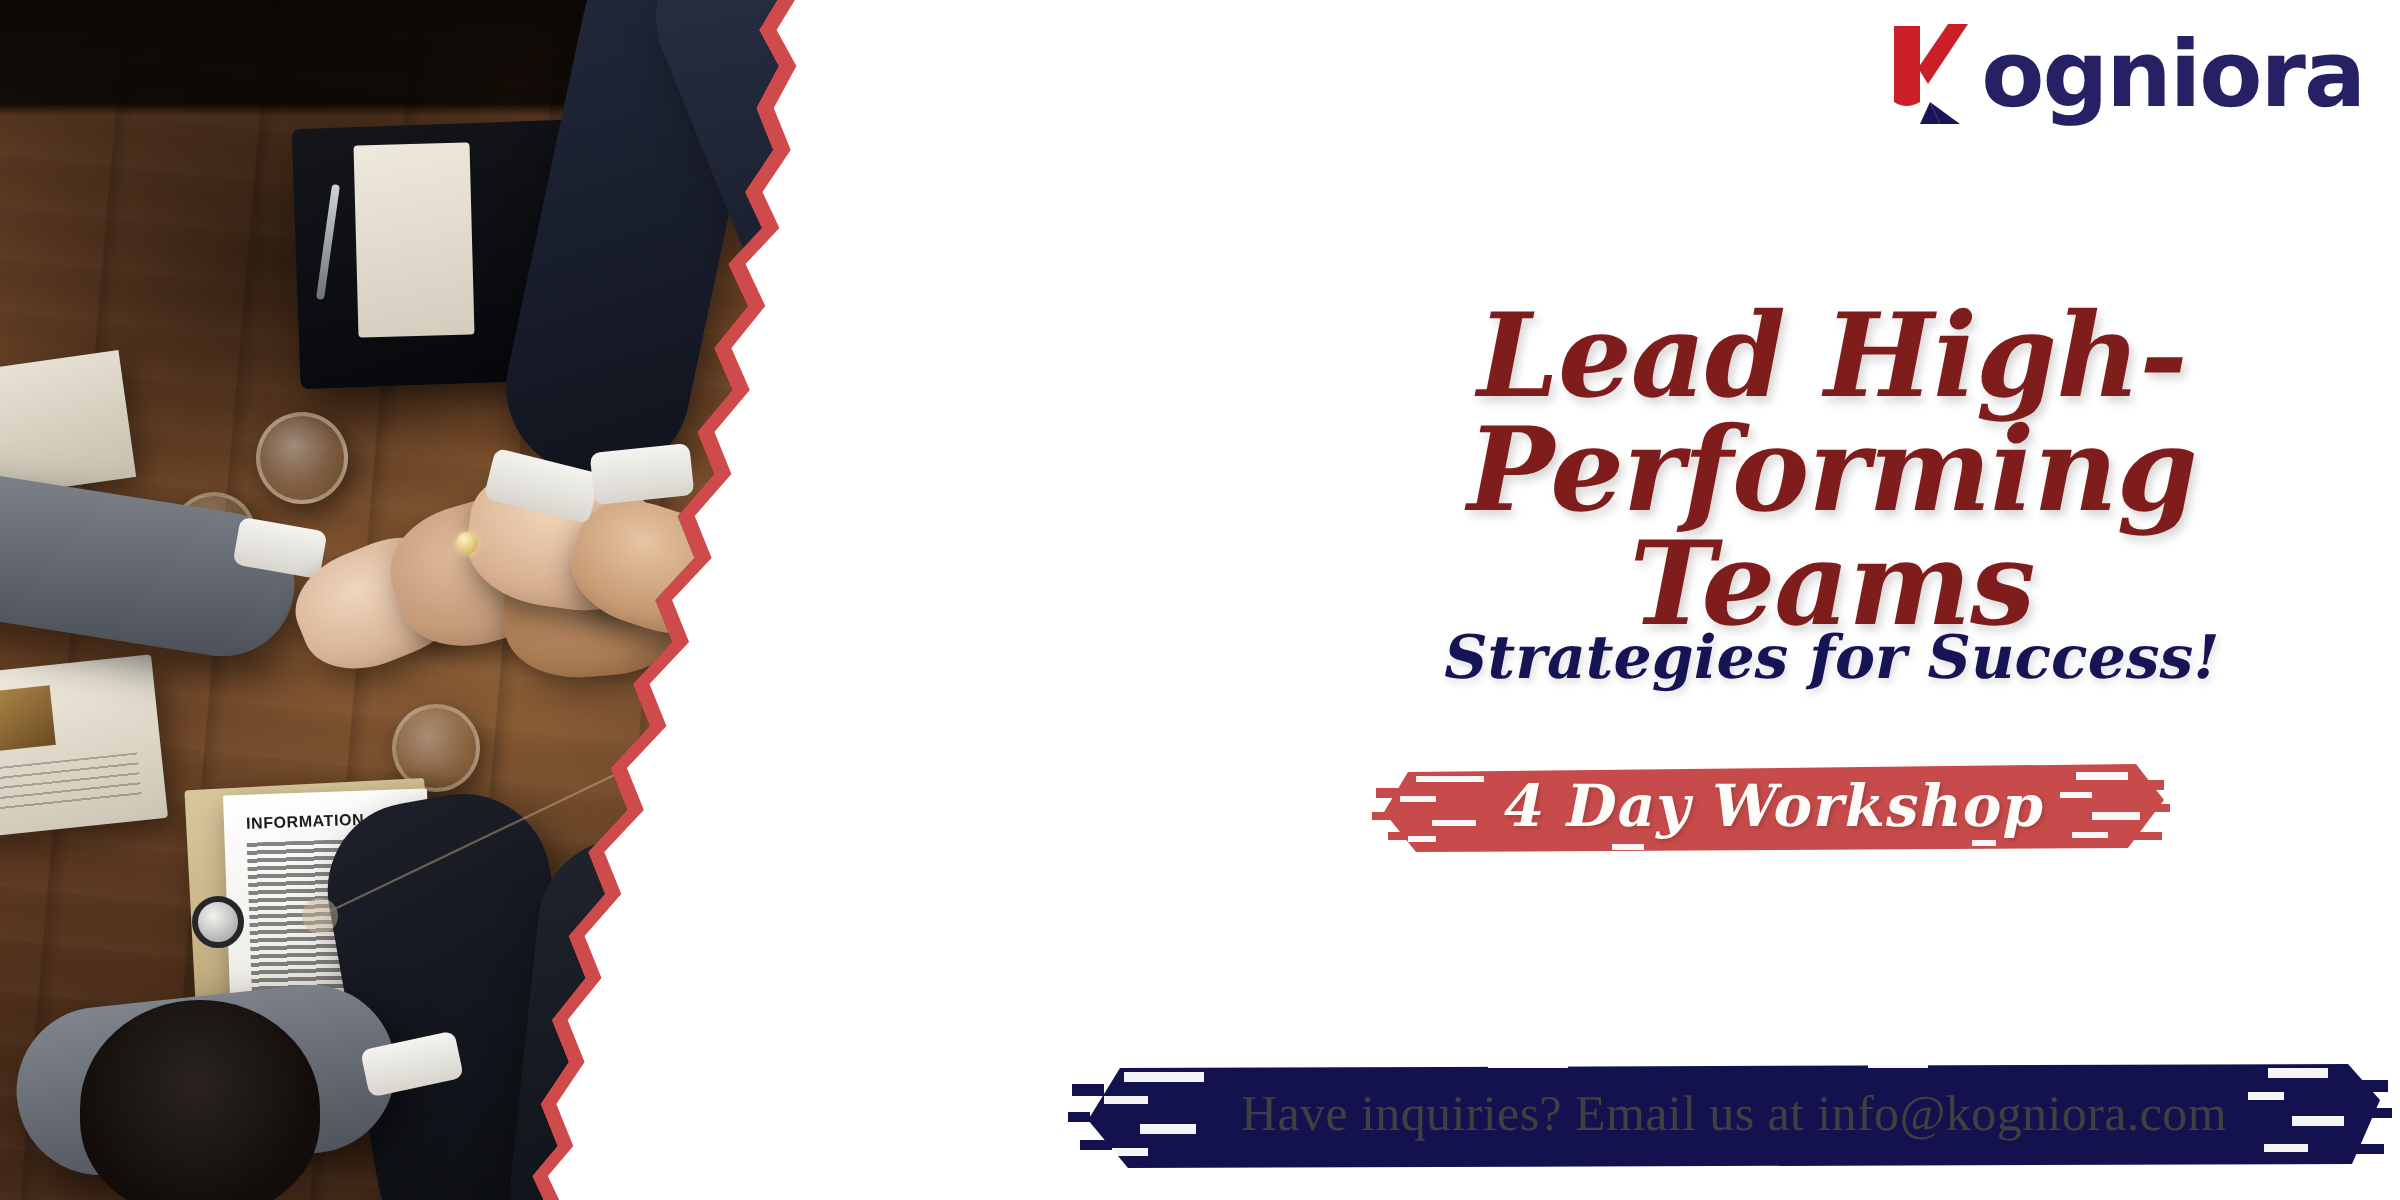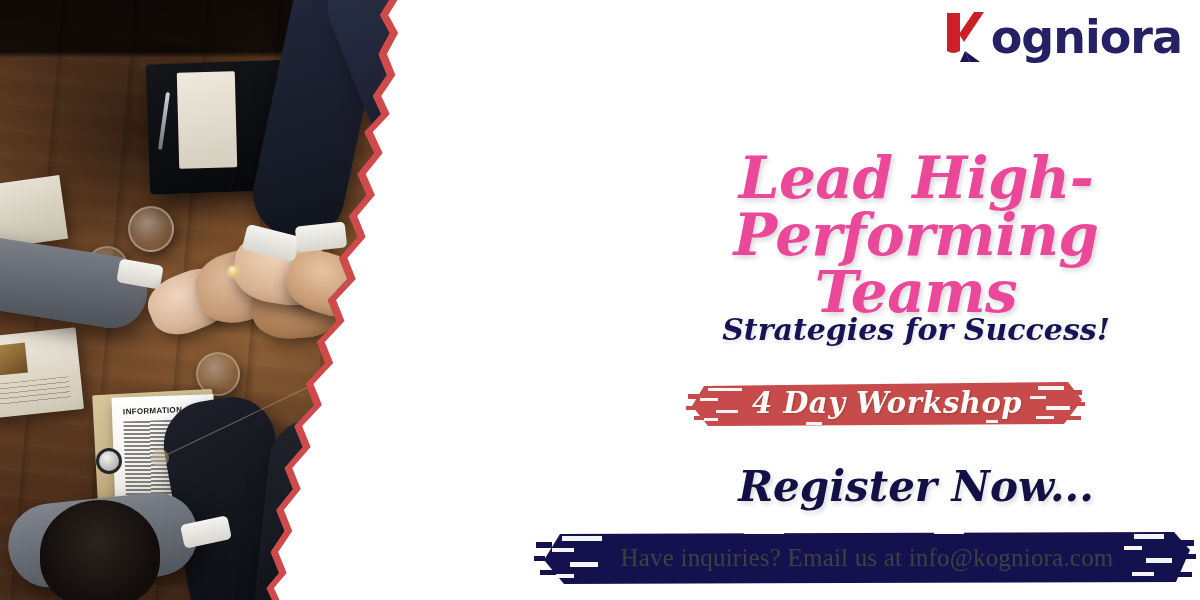--- a/index.html
+++ b/index.html
@@ -348,21 +348,21 @@
     font-size: 46px; font-weight: 700; color: #262065;
     letter-spacing: -1px; line-height: 1;
   }
 
   #headline {
     position: absolute; left: 636px; top: 150px; width: 560px;
     text-align: center;
     font-family: "DejaVu Serif", serif;
     font-style: italic; font-weight: 700;
     font-size: 58px; line-height: 0.98;
-    color: #ec4899;
+    color: #7f1d1d;
     letter-spacing: -0.5px;
     text-shadow: 2px 3px 5px rgba(0,0,0,0.16);
   }
   #subheadline {
     position: absolute; left: 636px; top: 312px; width: 560px;
     text-align: center;
     font-family: "DejaVu Serif", serif;
     font-style: italic; font-weight: 700;
     font-size: 30px; color: #171456;
     letter-spacing: 0px;
@@ -545,21 +545,20 @@
         <rect x="344" y="20" width="16" height="3"></rect>
         <rect x="360" y="30" width="24" height="4"></rect>
         <rect x="350" y="40" width="18" height="3"></rect>
         <rect x="300" y="44" width="12" height="3"></rect>
         <rect x="120" y="46" width="16" height="3"></rect>
       </g>
     </svg>
     <div id="workshop-label">4 Day Workshop</div>
   </div>
 
-  <div id="register-cta">Register Now...</div>
 
   <div id="contact-bar">
     <svg id="contact-stroke" viewBox="0 0 666 62" preserveAspectRatio="none">
       <path d="M26 6 L640 4 L656 22 L642 54 L30 56 L10 32 Z" fill="#14114f"></path>
       <g fill="#14114f">
         <rect x="2" y="14" width="16" height="6"></rect>
         <rect x="0" y="28" width="11" height="5"></rect>
         <rect x="6" y="42" width="18" height="5"></rect>
         <rect x="644" y="12" width="16" height="6"></rect>
         <rect x="650" y="26" width="12" height="5"></rect>

